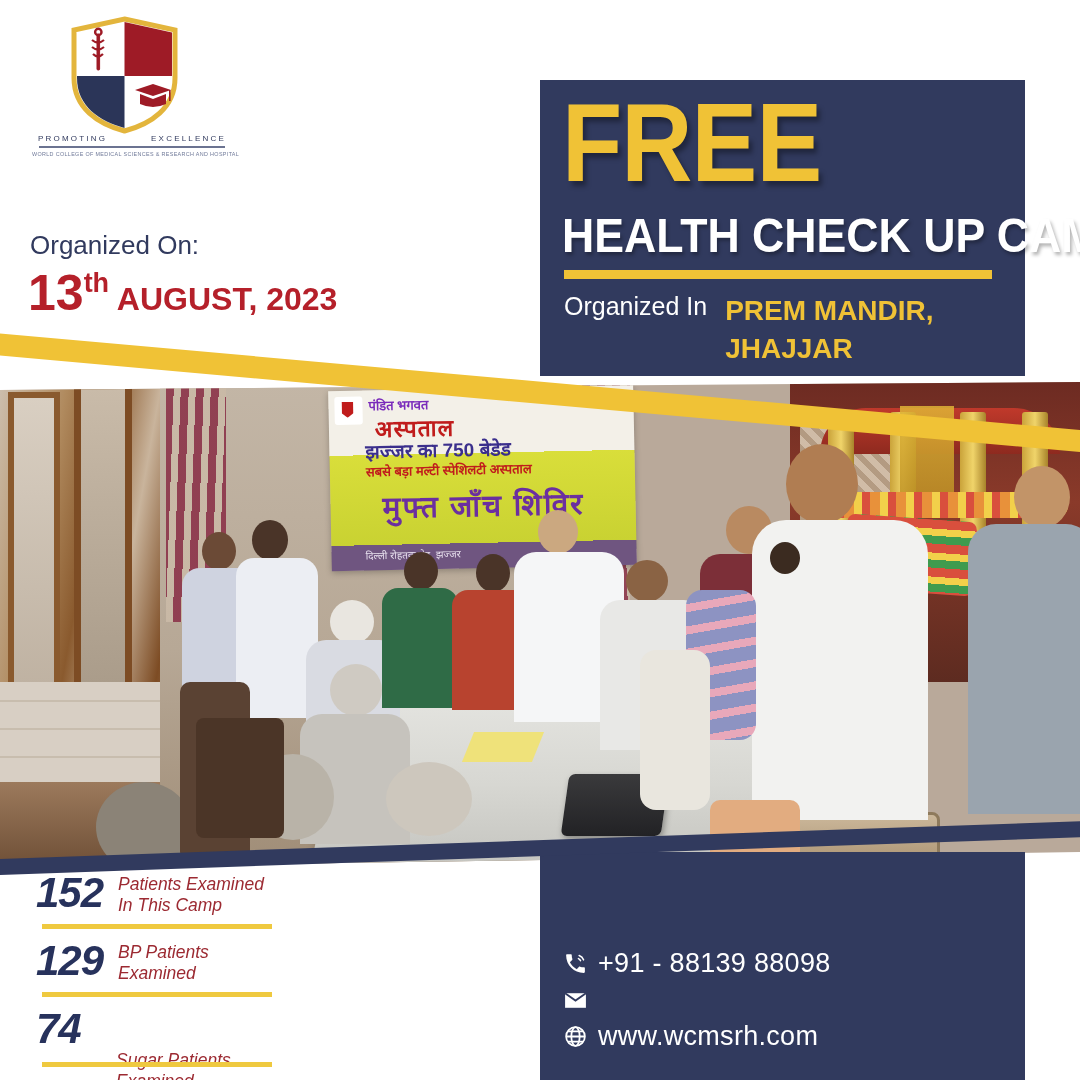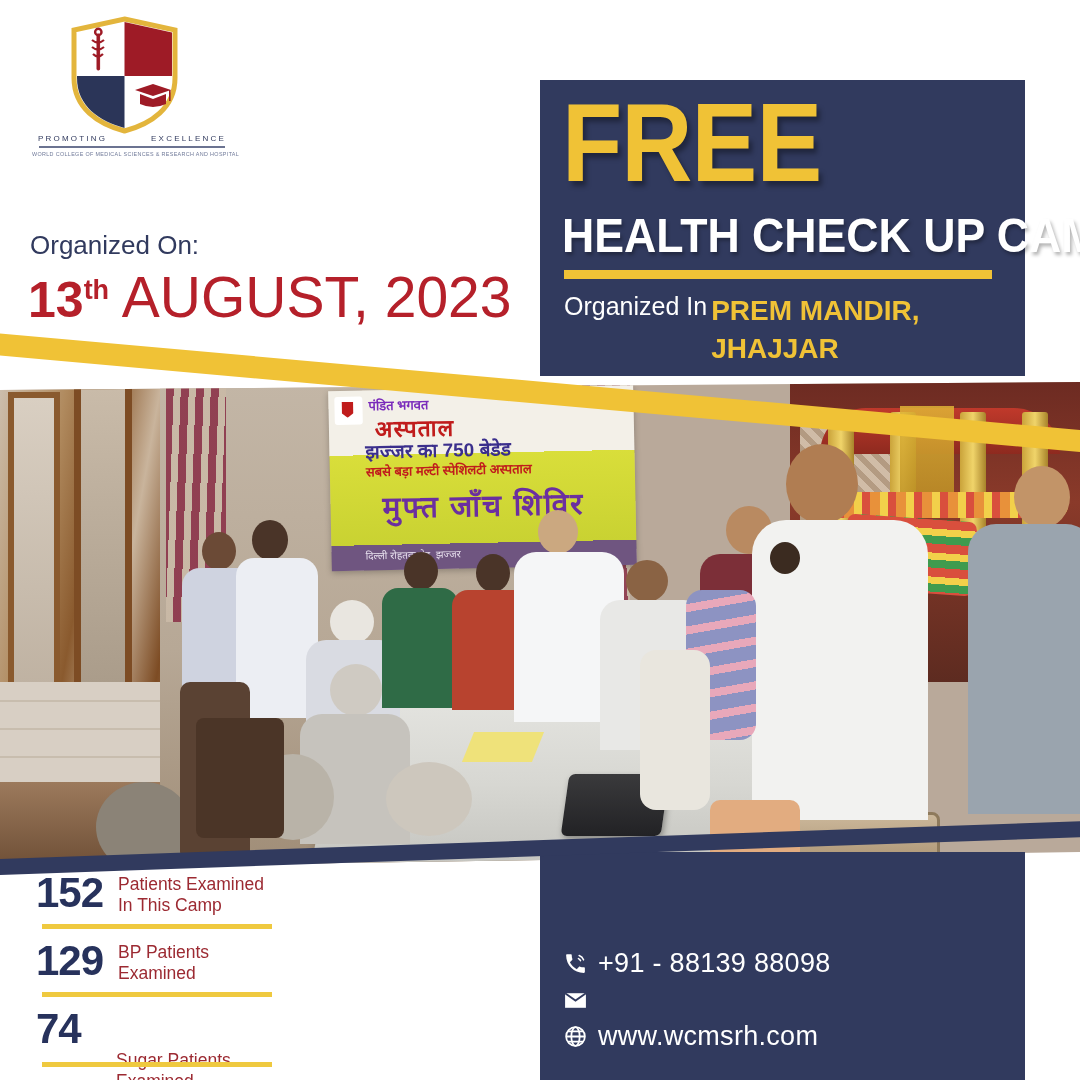--- a/index.html
+++ b/index.html
@@ -41,21 +41,21 @@
   .org-in-row {
     position:absolute; left:24px; top:212px; width:440px;
   }
   .org-in-label {
     font-size:25px; color:#ffffff; font-weight:400;
     display:inline-block; vertical-align:top;
   }
   .org-in-place {
     font-size:28px; color:#f0c236; font-weight:bold;
     display:inline-block; vertical-align:top;
-    margin-left:4px; line-height:1.35; max-width:250px;
+    margin-left:18px; line-height:1.35; max-width:250px;
   }
 
   
   .logo-block { position:absolute; left:32px; top:16px; width:200px; height:165px; z-index:4; }
   .shield-wrap { position:absolute; left:35px; top:0px; width:115px; height:118px; }
   .logo-text {
     position:absolute; left:0px; top:118px; width:200px; text-align:left;
   }
   .promo-row {
     font-size:8px; letter-spacing:2.2px; color:#313a5e;
@@ -75,21 +75,21 @@
   .org-on {
     position:absolute; left:30px; top:230px;
     font-size:26px; color:#313a5e; font-weight:400; z-index:4;text-align:center;
   }
   .date-line {
     position:absolute; left:28px; top:264px;
     font-size:50px; font-weight:bold; color:#b5202a; z-index:4;
     white-space:nowrap;
   }
   .date-sup { font-size:27px; vertical-align:super; font-weight:bold; }
-  .date-rest { font-weight:400; font-size:57px; }
+  .date-rest { font-weight:700; font-size:32px; }
 
   
   .stripe-yellow {
     position:absolute; left:-40px; top:330px; width:1180px; height:22px;
     background:#f0c236; transform:rotate(5.1deg); transform-origin:left center;
     z-index:5;
   }
 
   
   .photo-band {
@@ -188,21 +188,21 @@
     position:absolute; left:540px; top:852px; width:485px; height:228px;
     background:#313a5e; z-index:5;
   }
   .contact-list { position:absolute; left:20px; top:96px; }
   .c-row { display:flex; align-items:center; margin-bottom:7px; }
   .c-ico { width:30px; height:28px; color:#fff; display:flex; align-items:center; justify-content:center; flex:none;}
   .c-txt { color:#ffffff; font-size:27px; margin-left:8px; letter-spacing:.3px; white-space:nowrap;}
 
   
   .stats { position:absolute; left:0px; top:872px; width:330px; z-index:6; }
-  .stat { position:relative; height:56px; }
+  .stat { position:relative; height:56px;font-style:italic; }
   .stat-num {
     position:absolute; left:36px; top:0px;
     font-size:42px; font-weight:bold; color:#27325c; line-height:1;
     letter-spacing:-1px;
   }
   .stat-num.n74 { left:36px; }
   .stat-lbl {
     position:absolute; left:118px; top:2px;
     font-size:17.5px; color:#9c2a32; line-height:1.22; font-weight:400;
   }

